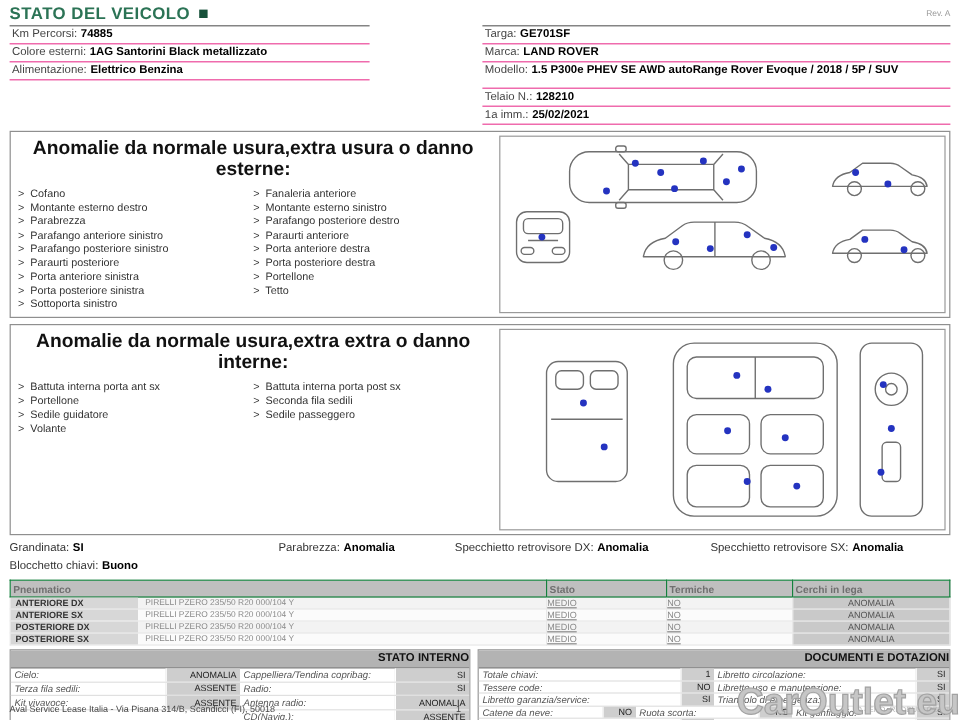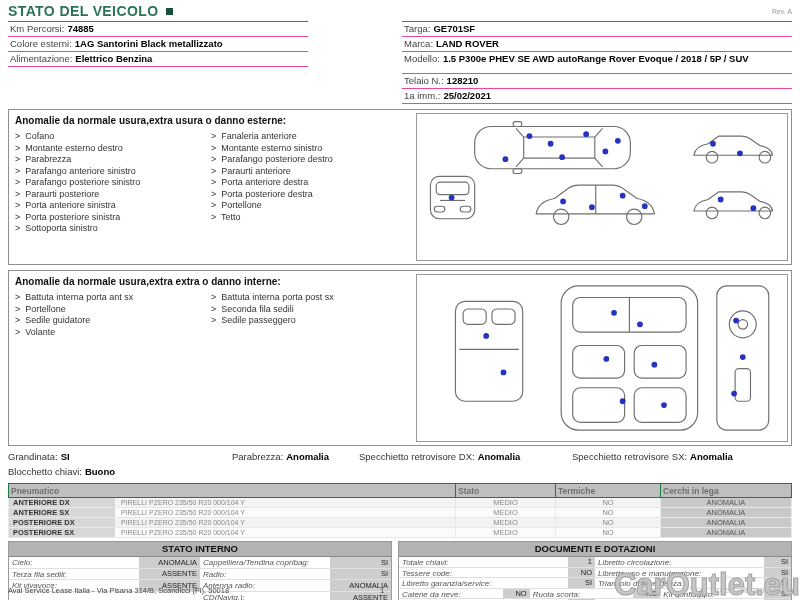--- a/index.html
+++ b/index.html
@@ -15,50 +15,50 @@
   .itable{border-top:1px solid #666;}
   .irow{border-bottom:1px solid #ec4899;padding:2px 2px 1.5px;font-size:9.5px;line-height:10.5px;}
   .irow .lbl{color:#444;}
   .irow .val{font-weight:bold;color:#000;margin-left:3px;}
   #info-right .irow:nth-child(3){min-height:22px;}
   #info-right .irow:nth-child(3) .val{display:inline;max-width:310px;}
   .anom{margin:5px 8px 0;border:1px solid #8f8f8f;display:flex;background:#fff;}
   #ext-box{height:156px;}
   #int-box{height:176px;}
   .anom-left{flex:1;padding:5px 6px;}
-  .anom-title{font-size:10px;font-weight:bold;color:#111;margin-bottom:5px;}
+  .anom-title{font-size:16px;font-weight:bold;color:#111;margin-bottom:5px;text-align:center;}
   .anom-cols{display:flex;}
   .anom-col{width:196px;}
   .anom-item{font-size:9px;color:#333;line-height:11.5px;white-space:nowrap;}
   .anom-item::before{content:">  ";white-space:pre;color:#333;}
   .diagram{width:388px;margin:3px;border:1px solid #9a9a9a;background:#fff;}
   .diagram svg{width:100%;height:100%;display:block;}
   .summary{padding:5px 8px 1px;}
   .sline{display:flex;font-size:9.5px;margin-bottom:4px;}
   .spair{white-space:nowrap;}
   .spair .lbl{color:#333;}
   .spair .val{font-weight:bold;margin-left:3px;color:#000;}
   #sline1 .spair:nth-child(1){width:224px;}
   #sline1 .spair:nth-child(2){width:127px;}
-  #sline1 .spair:nth-child(3){width:213px;}
+  #sline1 .spair:nth-child(3){width:213px;margin-left:20px;}
   .tires{width:784px;margin:1px 8px 0;border-collapse:collapse;table-layout:fixed;}
   .tires th{background:#bfbfbf;color:#6f6f6f;font-size:8.5px;font-weight:bold;padding:1.5px 2px;border:1px solid #15803d;text-align:left;}
   .tires td{border:1px solid #e8e8e8;font-size:7.5px;padding:0;height:9px;line-height:9px;}
   .tires tr:nth-child(odd) td{background:#f3f3f3;}
   .tires tr:nth-child(even) td{background:#fbfbfb;}
   .pneu-cell{display:flex;align-items:stretch;height:100%;}
   .pos{width:106px;background:#d7d7d7;font-weight:bold;color:#333;font-size:7.5px;padding:0 4px;display:flex;align-items:center;}
   .desc{color:#8a8a8a;font-size:7px;padding:0 6px;display:flex;align-items:center;}
-  td.c-stato,td.c-term{text-align:center;color:#8a8a8a;}
+  td.c-stato,td.c-term{color:#8a8a8a;text-decoration:underline;}
   td.c-cerchi{text-align:center;color:#555;background:#c9c9c9 !important;}
   .bottom{display:flex;gap:6px;margin:3px 8px 0;}
   .btable{border:1px solid #9a9a9a;background:#fff;}
   #tbl-si{width:384px;}
   #tbl-dd{flex:1;}
-  .bhdr{background:#b3b3b3;text-align:center;font-weight:bold;font-size:9.5px;color:#111;padding:1px 0 2px;border-bottom:1px solid #888;}
+  .bhdr{background:#b3b3b3;text-align:right;font-weight:bold;font-size:9.5px;color:#111;padding:1px 0 2px;border-bottom:1px solid #888;}
   .brow{display:flex;border-bottom:1px solid #e0e0e0;}
   .brow:last-child{border-bottom:none;}
   .bpair{flex:1;display:flex;align-items:stretch;}
   .bpair .lbl{flex:1;font-size:8px;color:#555;padding:1px 3px;white-space:nowrap;overflow:hidden;font-style:italic;}
   .bpair .bval{background:#cecece;font-size:7.5px;color:#222;text-align:right;padding:1px 3px;border-left:1px solid #fff;display:flex;align-items:center;justify-content:flex-end;}
   #si-rows .bval{width:62px;}
   #dd-rows .bval{width:28px;}
   #si-rows .brow{height:11.5px;}
   #dd-rows .brow{height:10.5px;}
   .bpair.blank .bval{background:transparent;border-left:none;}

